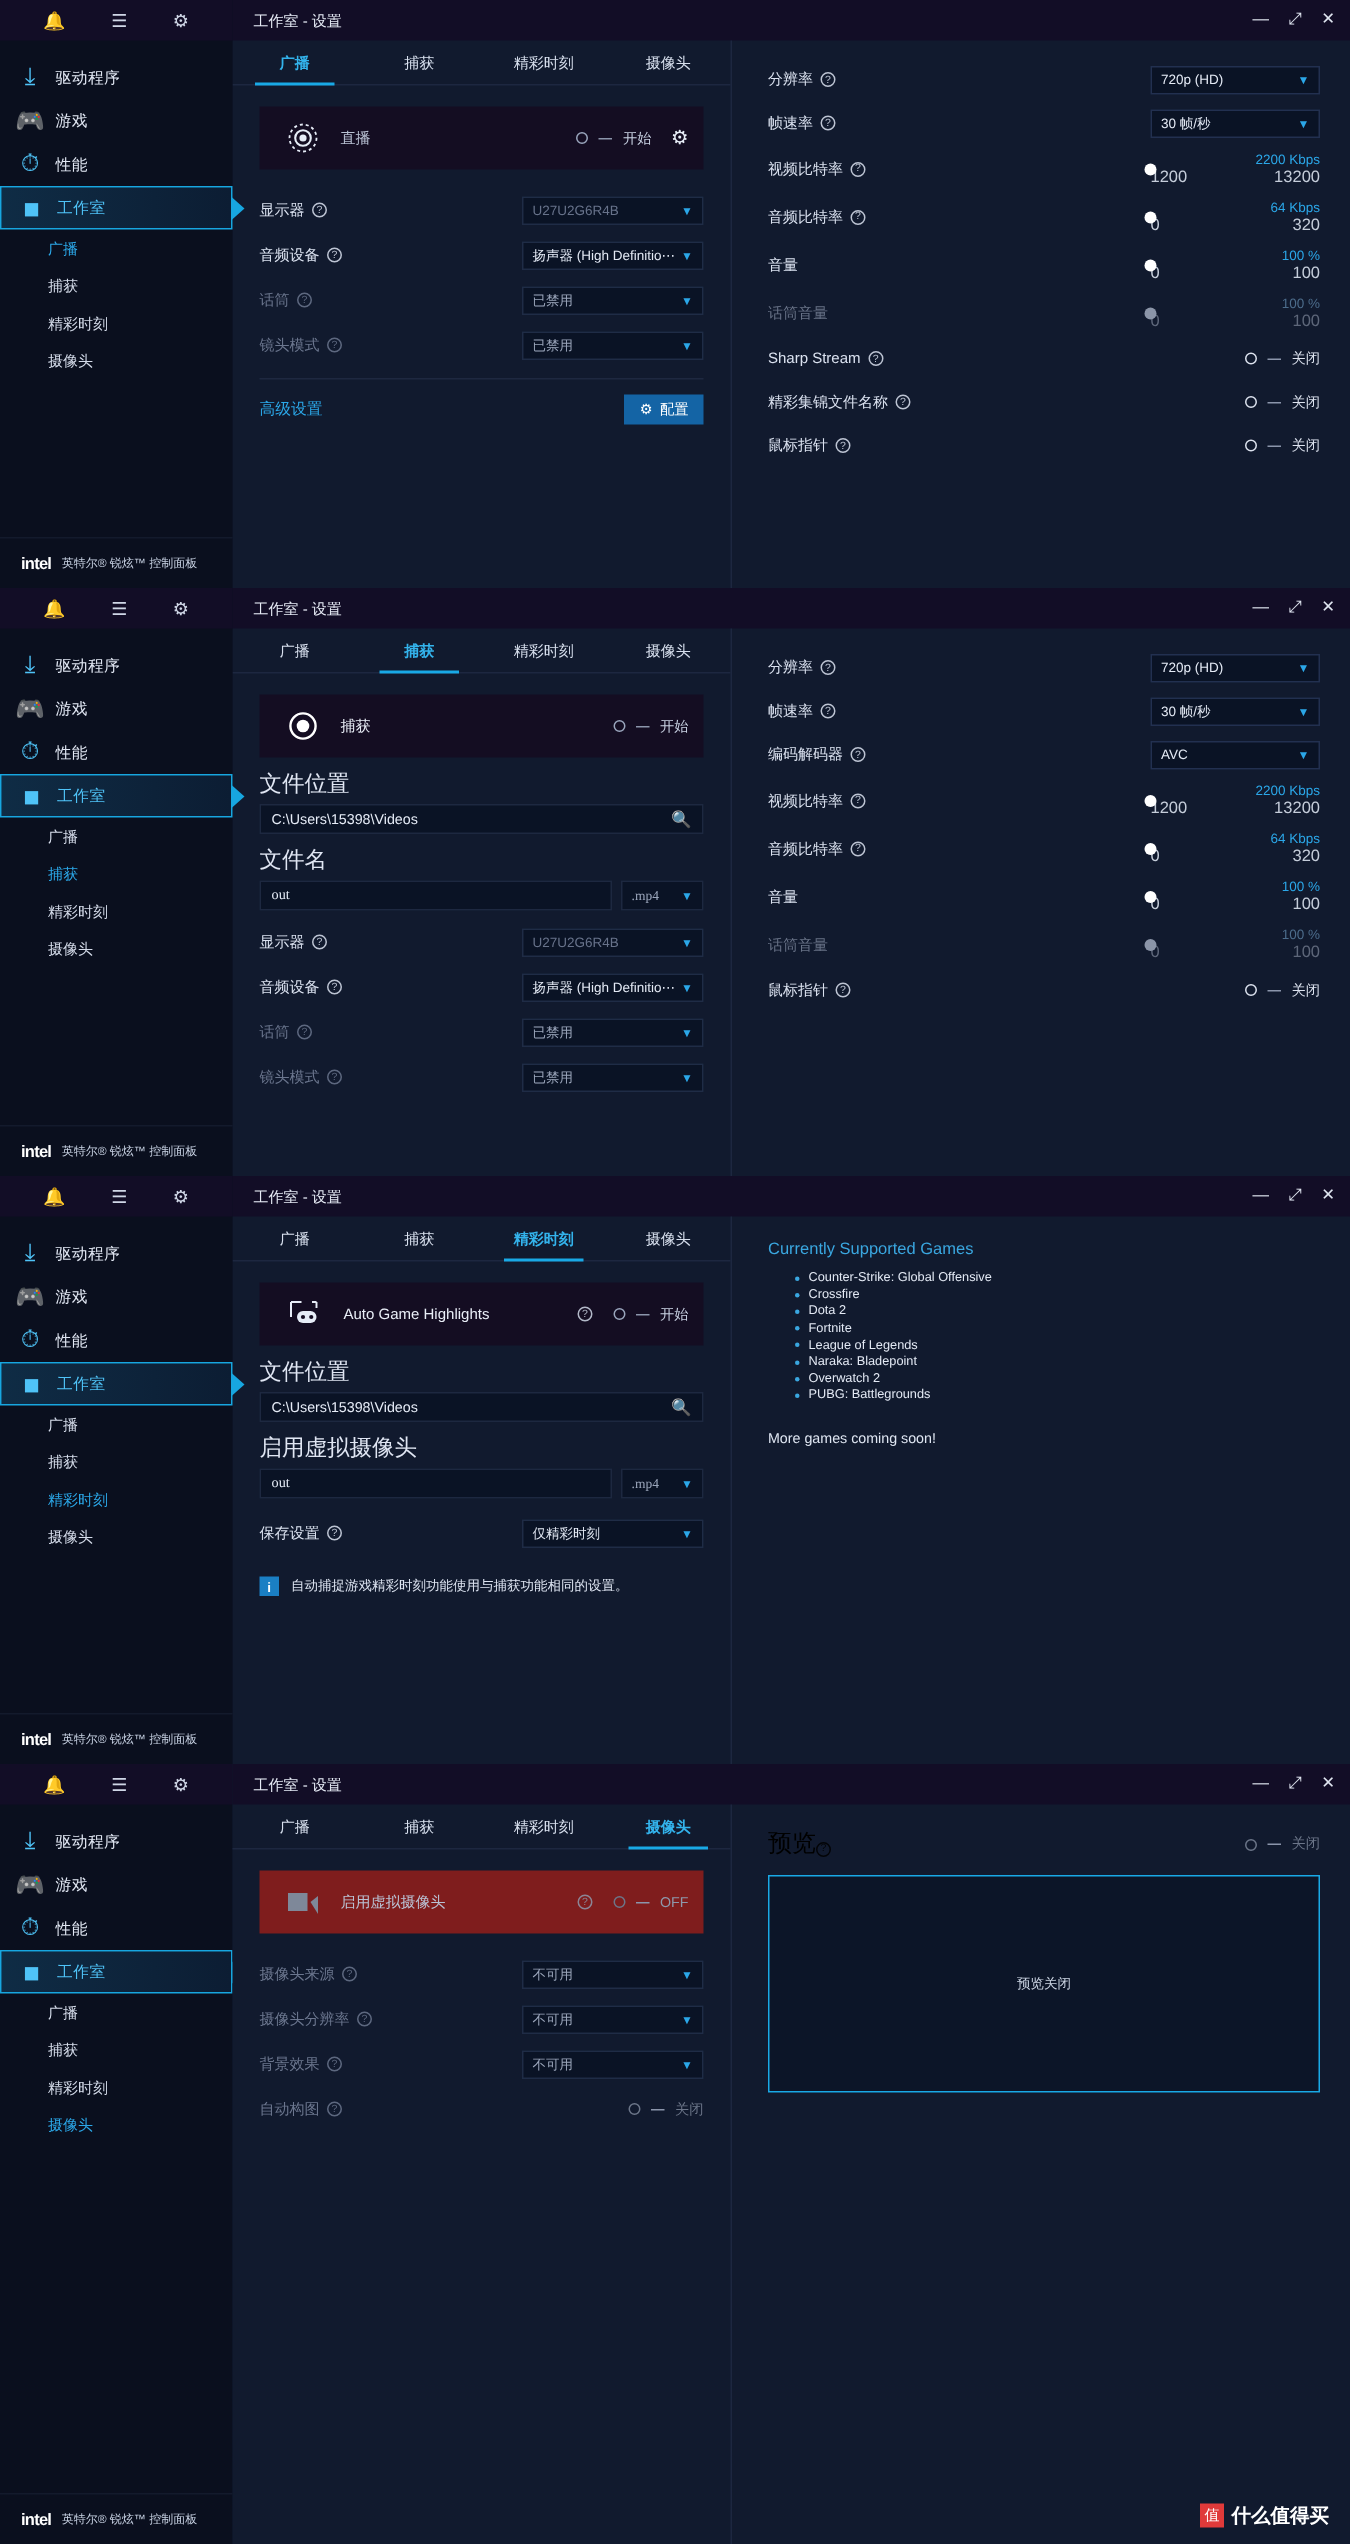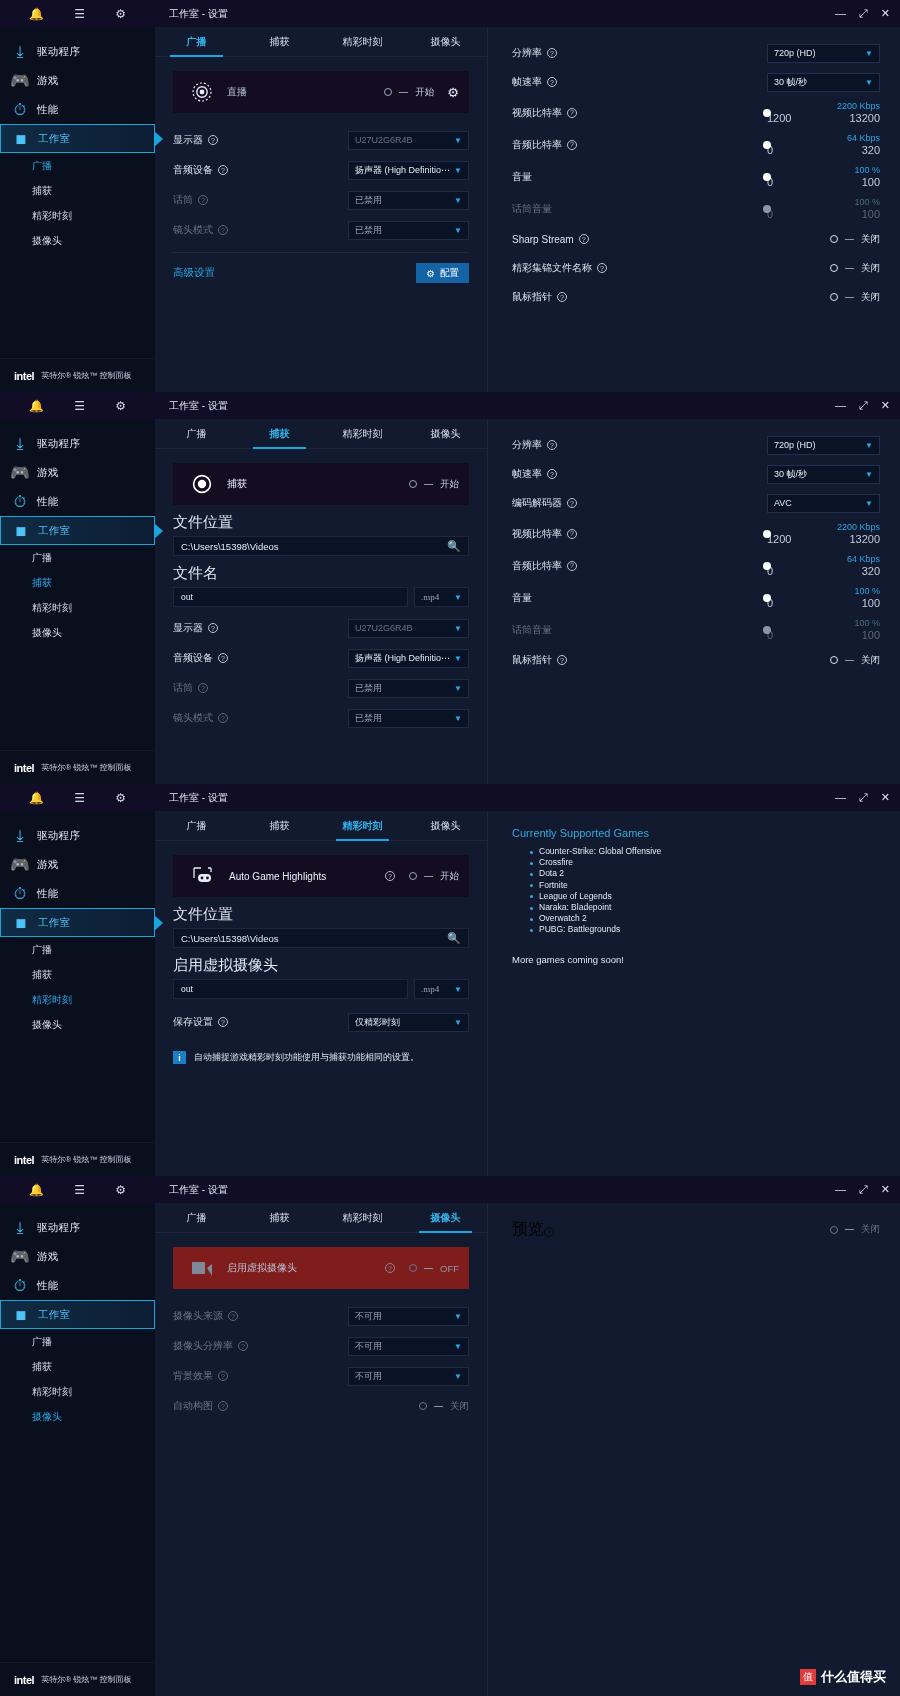--- a/index.html
+++ b/index.html
@@ -1026,20 +1026,23 @@
 
       <div class="right-col">
         <div class="pv-head">
           <span class="rlab dim"><span>预览</span><span class="q">?</span></span>
           <span class="tog-ctrl">
             <span class="togg dim"></span>
             <span class="dash"></span>
             <span class="t-lbl dim">关闭</span>
           </span>
         </div>
+        <div class="pv-box">
+          <span>预览关闭</span>
+        </div>
       </div>
     </div>
     <div class="watermark">
       <span class="wm-badge">值</span>
       <span class="wm-tx">什么值得买</span>
     </div>
   </div>
 </div>
 
 </body></html>

